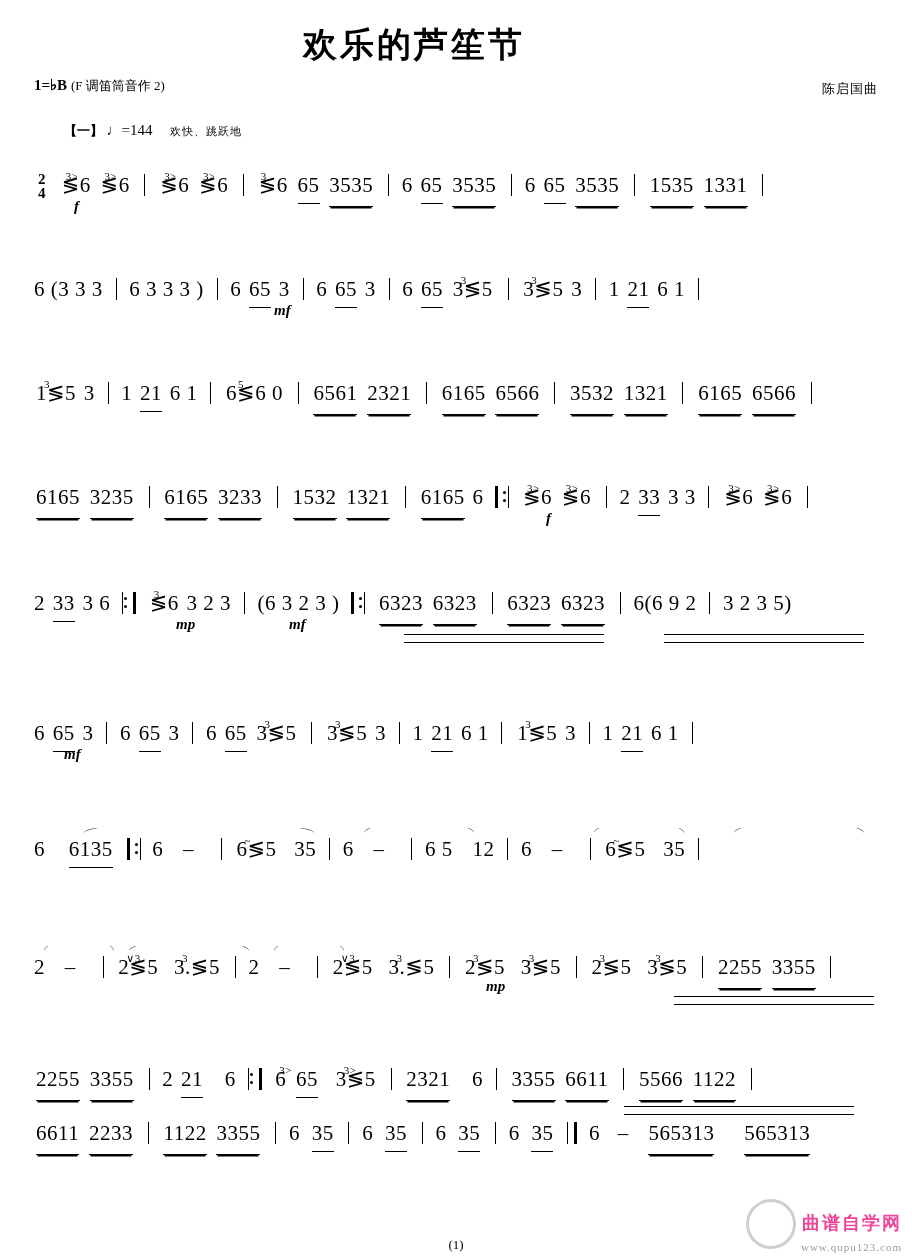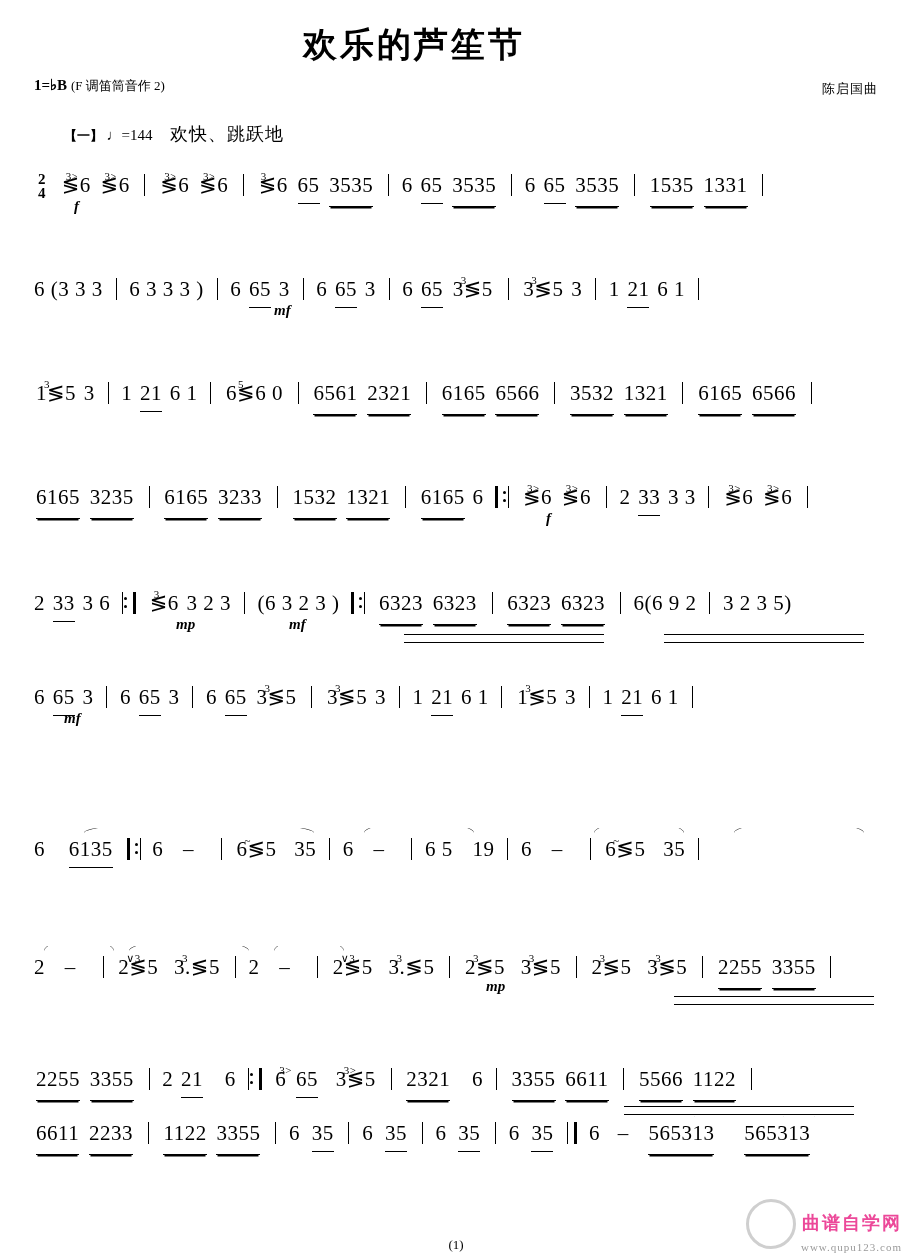--- a/index.html
+++ b/index.html
@@ -51,21 +51,21 @@
   }
   .tempo {
     position: absolute;
     top: 122px;
     left: 64px;
     font-size: 14px;
     white-space: nowrap;
   }
   .tempo .sec { font-weight: 700; font-size: 13px; }
   .tempo .note { font-size: 15px; }
-  .tempo .mark { margin-left: 14px; font-size: 18px; letter-spacing: 1px; }
+  .tempo .mark { margin-left: 14px; font-size: 11px; letter-spacing: 1px; }
 
   
   .row {
     position: absolute;
     left: 34px;
     width: 846px;
     height: 64px;
     font-family: "Liberation Serif", serif;
     font-size: 21px;
     white-space: nowrap;
@@ -353,21 +353,21 @@
       <span>6(6 9 2</span>
       <span class="bar"></span>
       <span>3 2 3 5)</span>
     </div>
     <span class="dyn" style="top:30px;left:142px;">mp</span>
     <span class="dyn" style="top:30px;left:255px;">mf</span>
     <span class="hair" style="top:48px;left:370px;width:200px;"></span>
     <span class="hair" style="top:48px;left:630px;width:200px;"></span>
   </div>
 
-  <div class="row" style="top:680px;">
+  <div class="row" style="top:716px;">
     <div class="line">
       <span>6</span>
       <span class="grp beam1">65</span>
       <span>3</span>
       <span class="bar"></span>
       <span>6</span>
       <span class="grp beam1">65</span>
       <span>3</span>
       <span class="bar"></span>
       <span>6</span>
@@ -400,21 +400,21 @@
       <span>6</span>
       <span style="margin:0 14px;">–</span>
       <span class="bar"></span>
       <span class="grp"><span class="orn" style="left:8px;">~</span>6≶5</span>
       <span style="margin-left:10px;">35</span>
       <span class="bar"></span>
       <span>6</span>
       <span style="margin:0 14px;">–</span>
       <span class="bar"></span>
       <span>6 5</span>
-      <span style="margin-left:14px;">19</span>
+      <span style="margin-left:14px;">12</span>
       <span class="bar"></span>
       <span>6</span>
       <span style="margin:0 14px;">–</span>
       <span class="bar"></span>
       <span class="grp"><span class="orn" style="left:8px;">~</span>6≶5</span>
       <span style="margin-left:10px;">35</span>
       <span class="bar"></span>
     </div>
     <span class="slur" style="top:-6px;left:50px;width:230px;"></span>
     <span class="slur" style="top:-6px;left:330px;width:110px;"></span>

